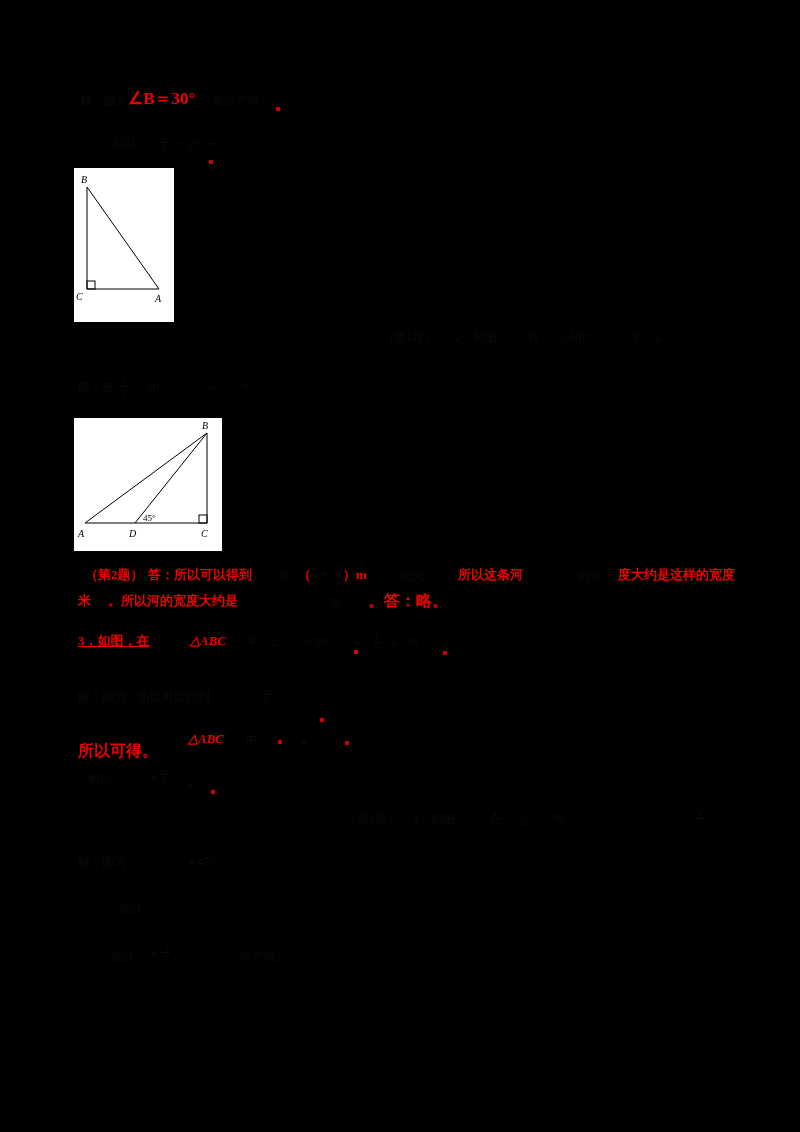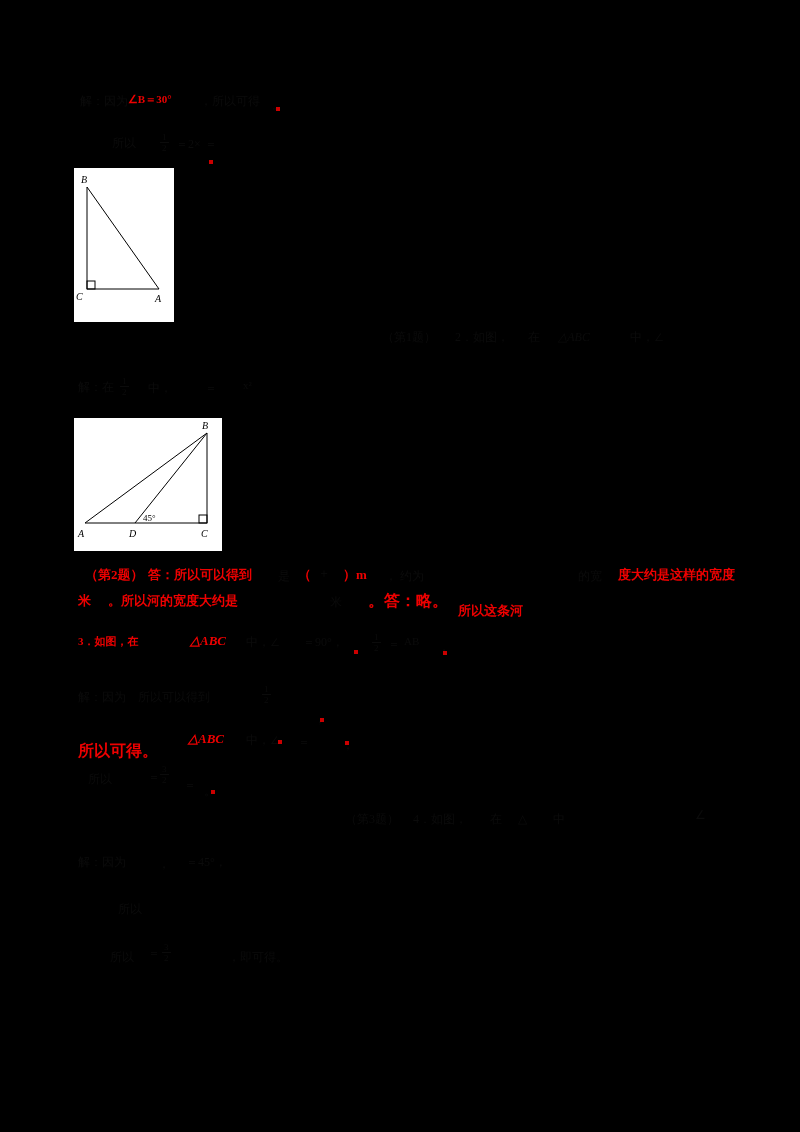--- a/index.html
+++ b/index.html
@@ -69,21 +69,21 @@
     background: #cc0000;
     width: 4px; height: 4px;
   }
 </style>
 </head>
 <body>
 
 <div class="page">
 
   <span class="run dark" style="left:80px;top:94px;">解：因为</span>
-  <span class="run red" style="left:128px;top:92px;font-size:11px;">∠B＝30°</span>
+  <span class="run red" style="left:128px;top:92px;font-size:17px;">∠B＝30°</span>
   <span class="run dark" style="left:200px;top:94px;">，所以可得</span>
   <span class="run dark" style="left:272px;top:98px;">。</span>
   <div class="sq" style="left:276px;top:107px;"></div>
 
   <span class="run dark" style="left:112px;top:136px;">所以</span>
   <span class="run dark" style="left:160px;top:132px;">
     <span class="frac"><span class="num">1</span><span class="den">2</span></span>
   </span>
   <span class="run dark" style="left:176px;top:137px;">＝2×</span>
   <span class="run dark" style="left:205px;top:137px;">＝</span>
@@ -131,30 +131,30 @@
   </div>
 
   <span class="run red" style="left:85px;top:568px;font-size:13px;">（第2题）</span>
   <span class="run red" style="left:148px;top:568px;font-size:13px;">答：所以可以得到</span>
   <span class="run dark" style="left:278px;top:569px;">是</span>
   <span class="run red" style="left:298px;top:568px;font-size:13px;">（</span>
   <span class="run dark" style="left:318px;top:566px;">＋</span>
   <span class="run red" style="left:343px;top:568px;font-size:13px;">）m</span>
   <span class="run dark" style="left:385px;top:569px;">，</span>
   <span class="run dark" style="left:400px;top:569px;">约为</span>
-  <span class="run red" style="left:458px;top:568px;font-size:13px;margin-top:36px;">所以这条河</span>
+  <span class="run red" style="left:458px;top:568px;font-size:13px;">所以这条河</span>
   <span class="run dark" style="left:578px;top:569px;">的宽</span>
   <span class="run red" style="left:618px;top:568px;font-size:13px;">度大约是这样的宽度</span>
 
   <span class="run red" style="left:78px;top:594px;font-size:13px;">米</span>
   <span class="run red" style="left:108px;top:594px;font-size:13px;">。所以河的宽度大约是</span>
   <span class="run dark" style="left:330px;top:595px;">米</span>
   <span class="run red" style="left:368px;top:594px;font-size:16px;">。答：略。</span>
 
-  <span class="run red" style="left:78px;top:634px;font-size:11px;">3．如图，在</span>
+  <span class="run red" style="left:78px;top:634px;font-size:13px;text-decoration:underline;">3．如图，在</span>
   <span class="run red" style="left:190px;top:634px;font-size:13px;font-style:italic;">△ABC</span>
   <span class="run dark" style="left:246px;top:635px;">中，∠</span>
   <span class="run dark" style="left:303px;top:635px;">＝90°，</span>
   <span class="run dark" style="left:372px;top:632px;">
     <span class="frac"><span class="num">1</span><span class="den">2</span></span>
   </span>
   <span class="run dark" style="left:388px;top:637px;">＝</span>
   <span class="run dark" style="left:404px;top:634px;font-size:11px;">AB</span>
   <span class="run dark" style="left:438px;top:640px;">，</span>
   <div class="sq" style="left:354px;top:650px;"></div>

